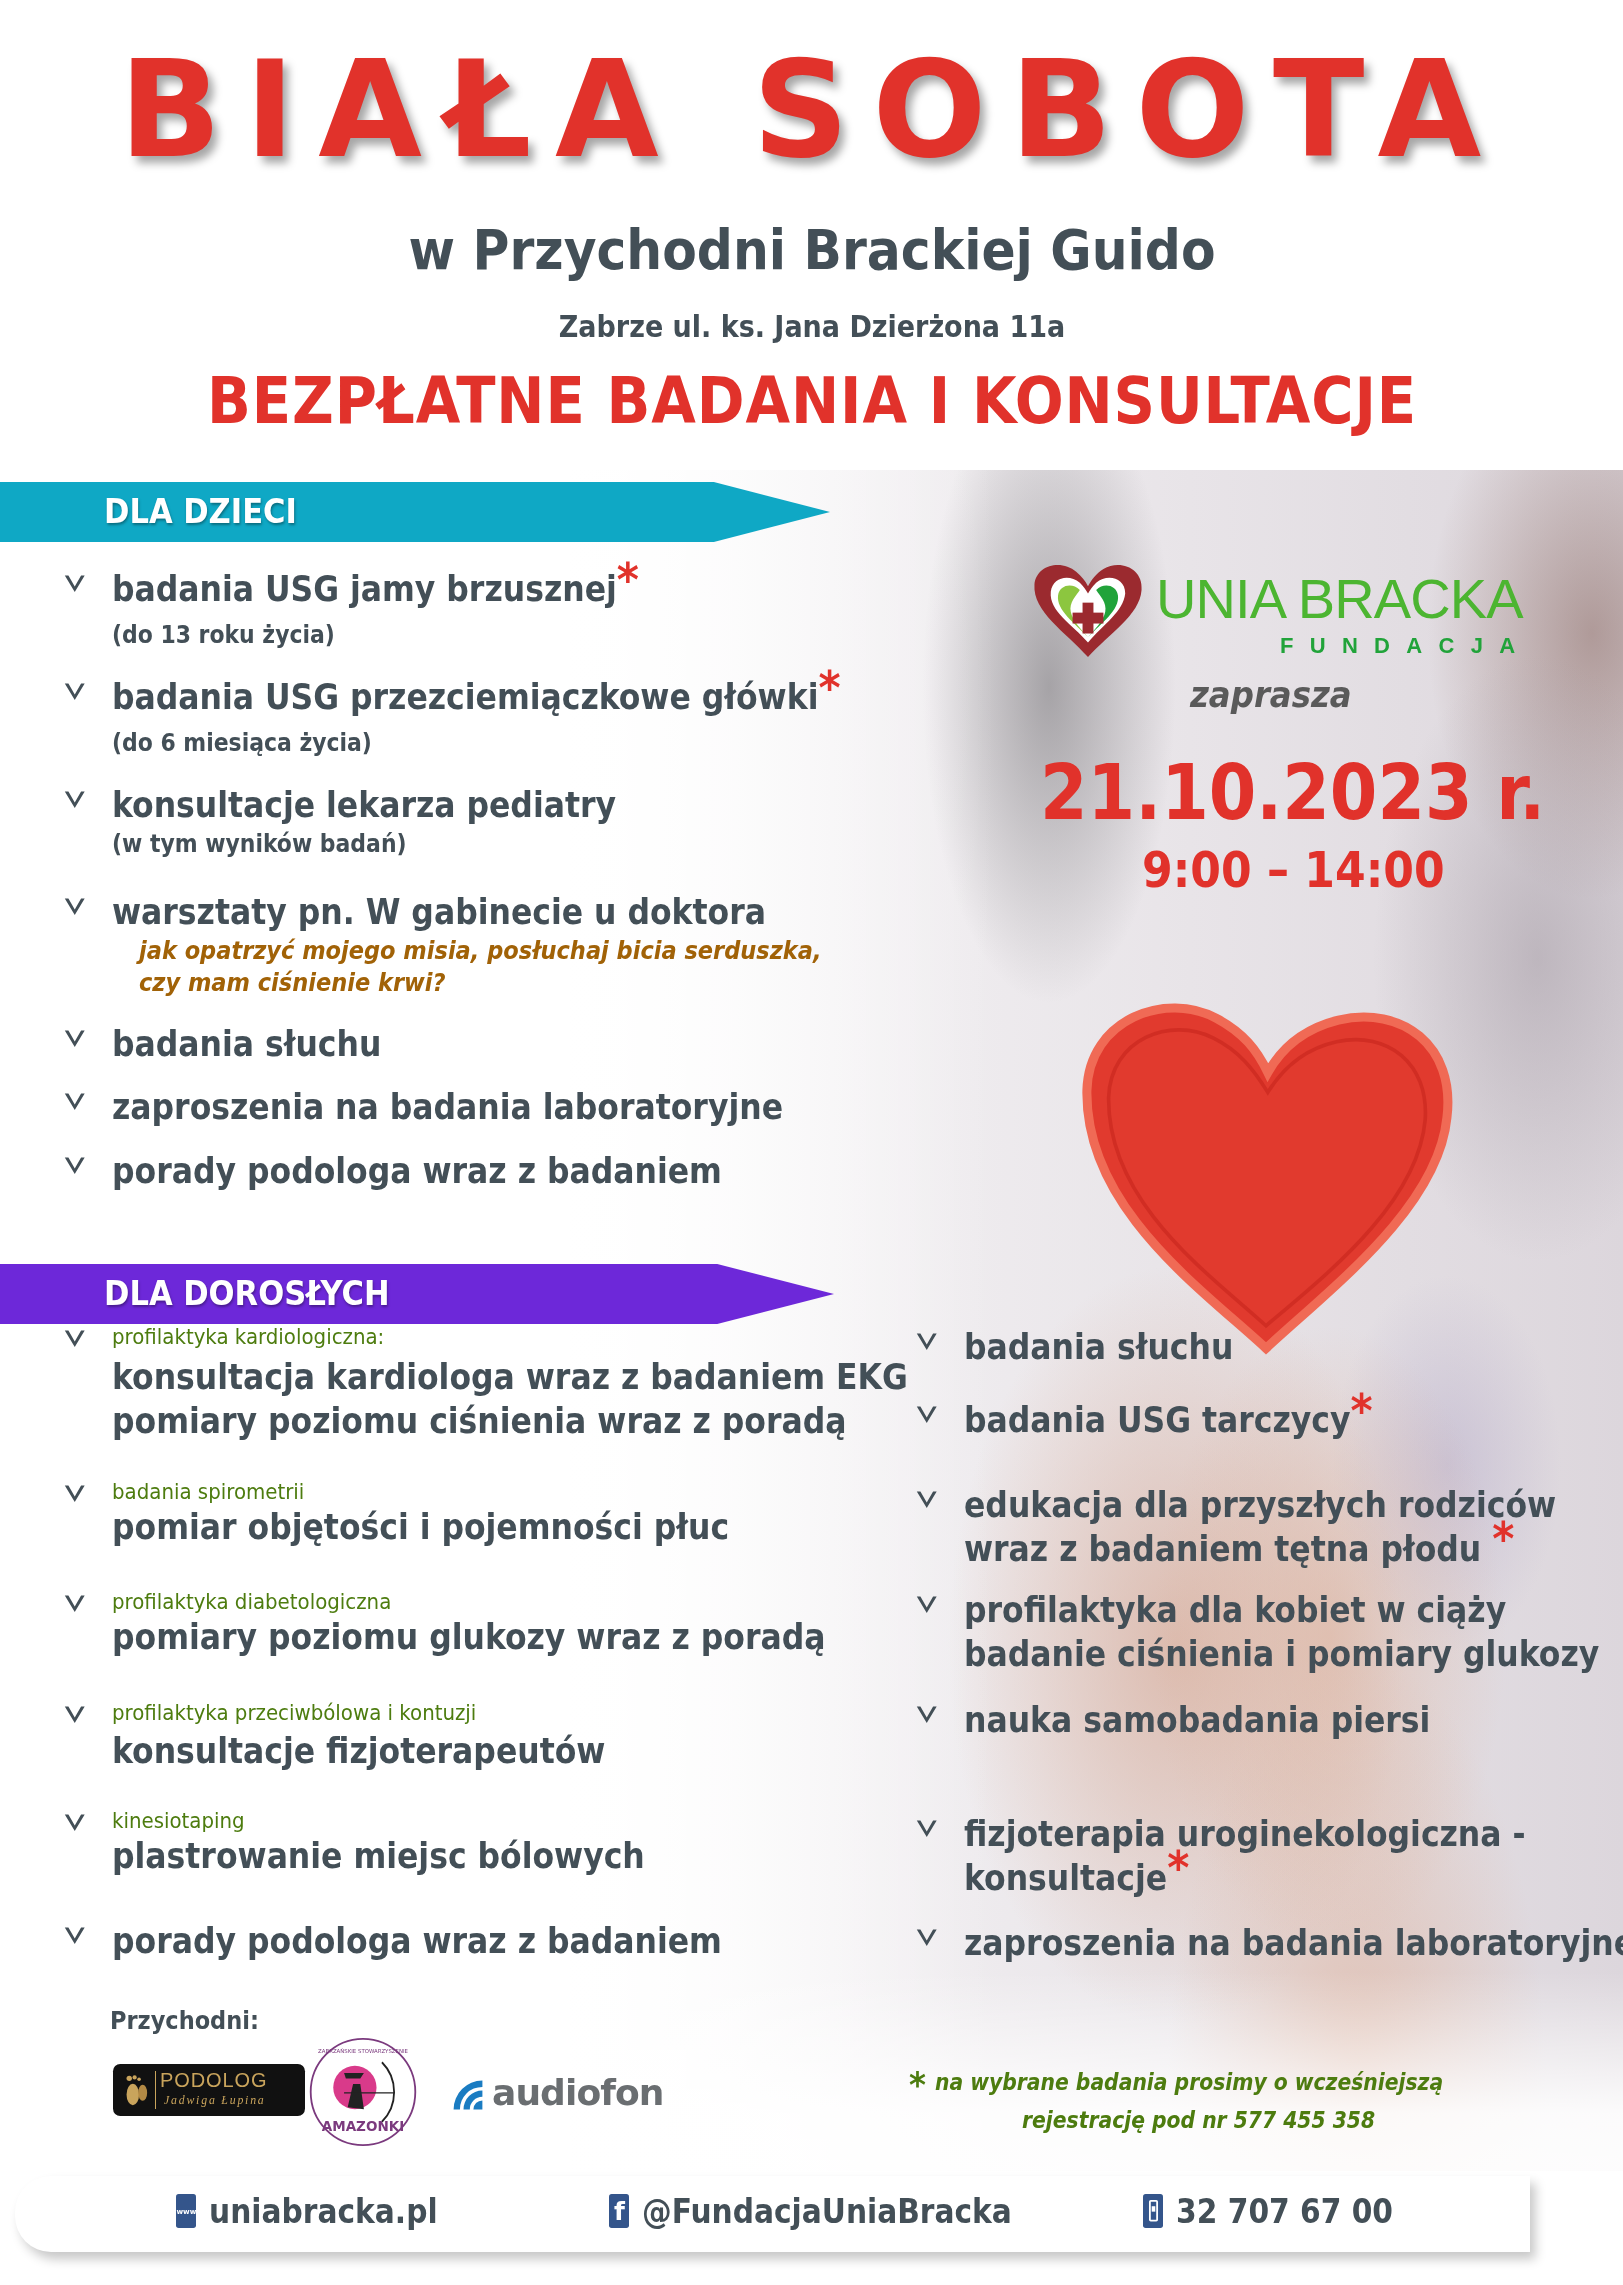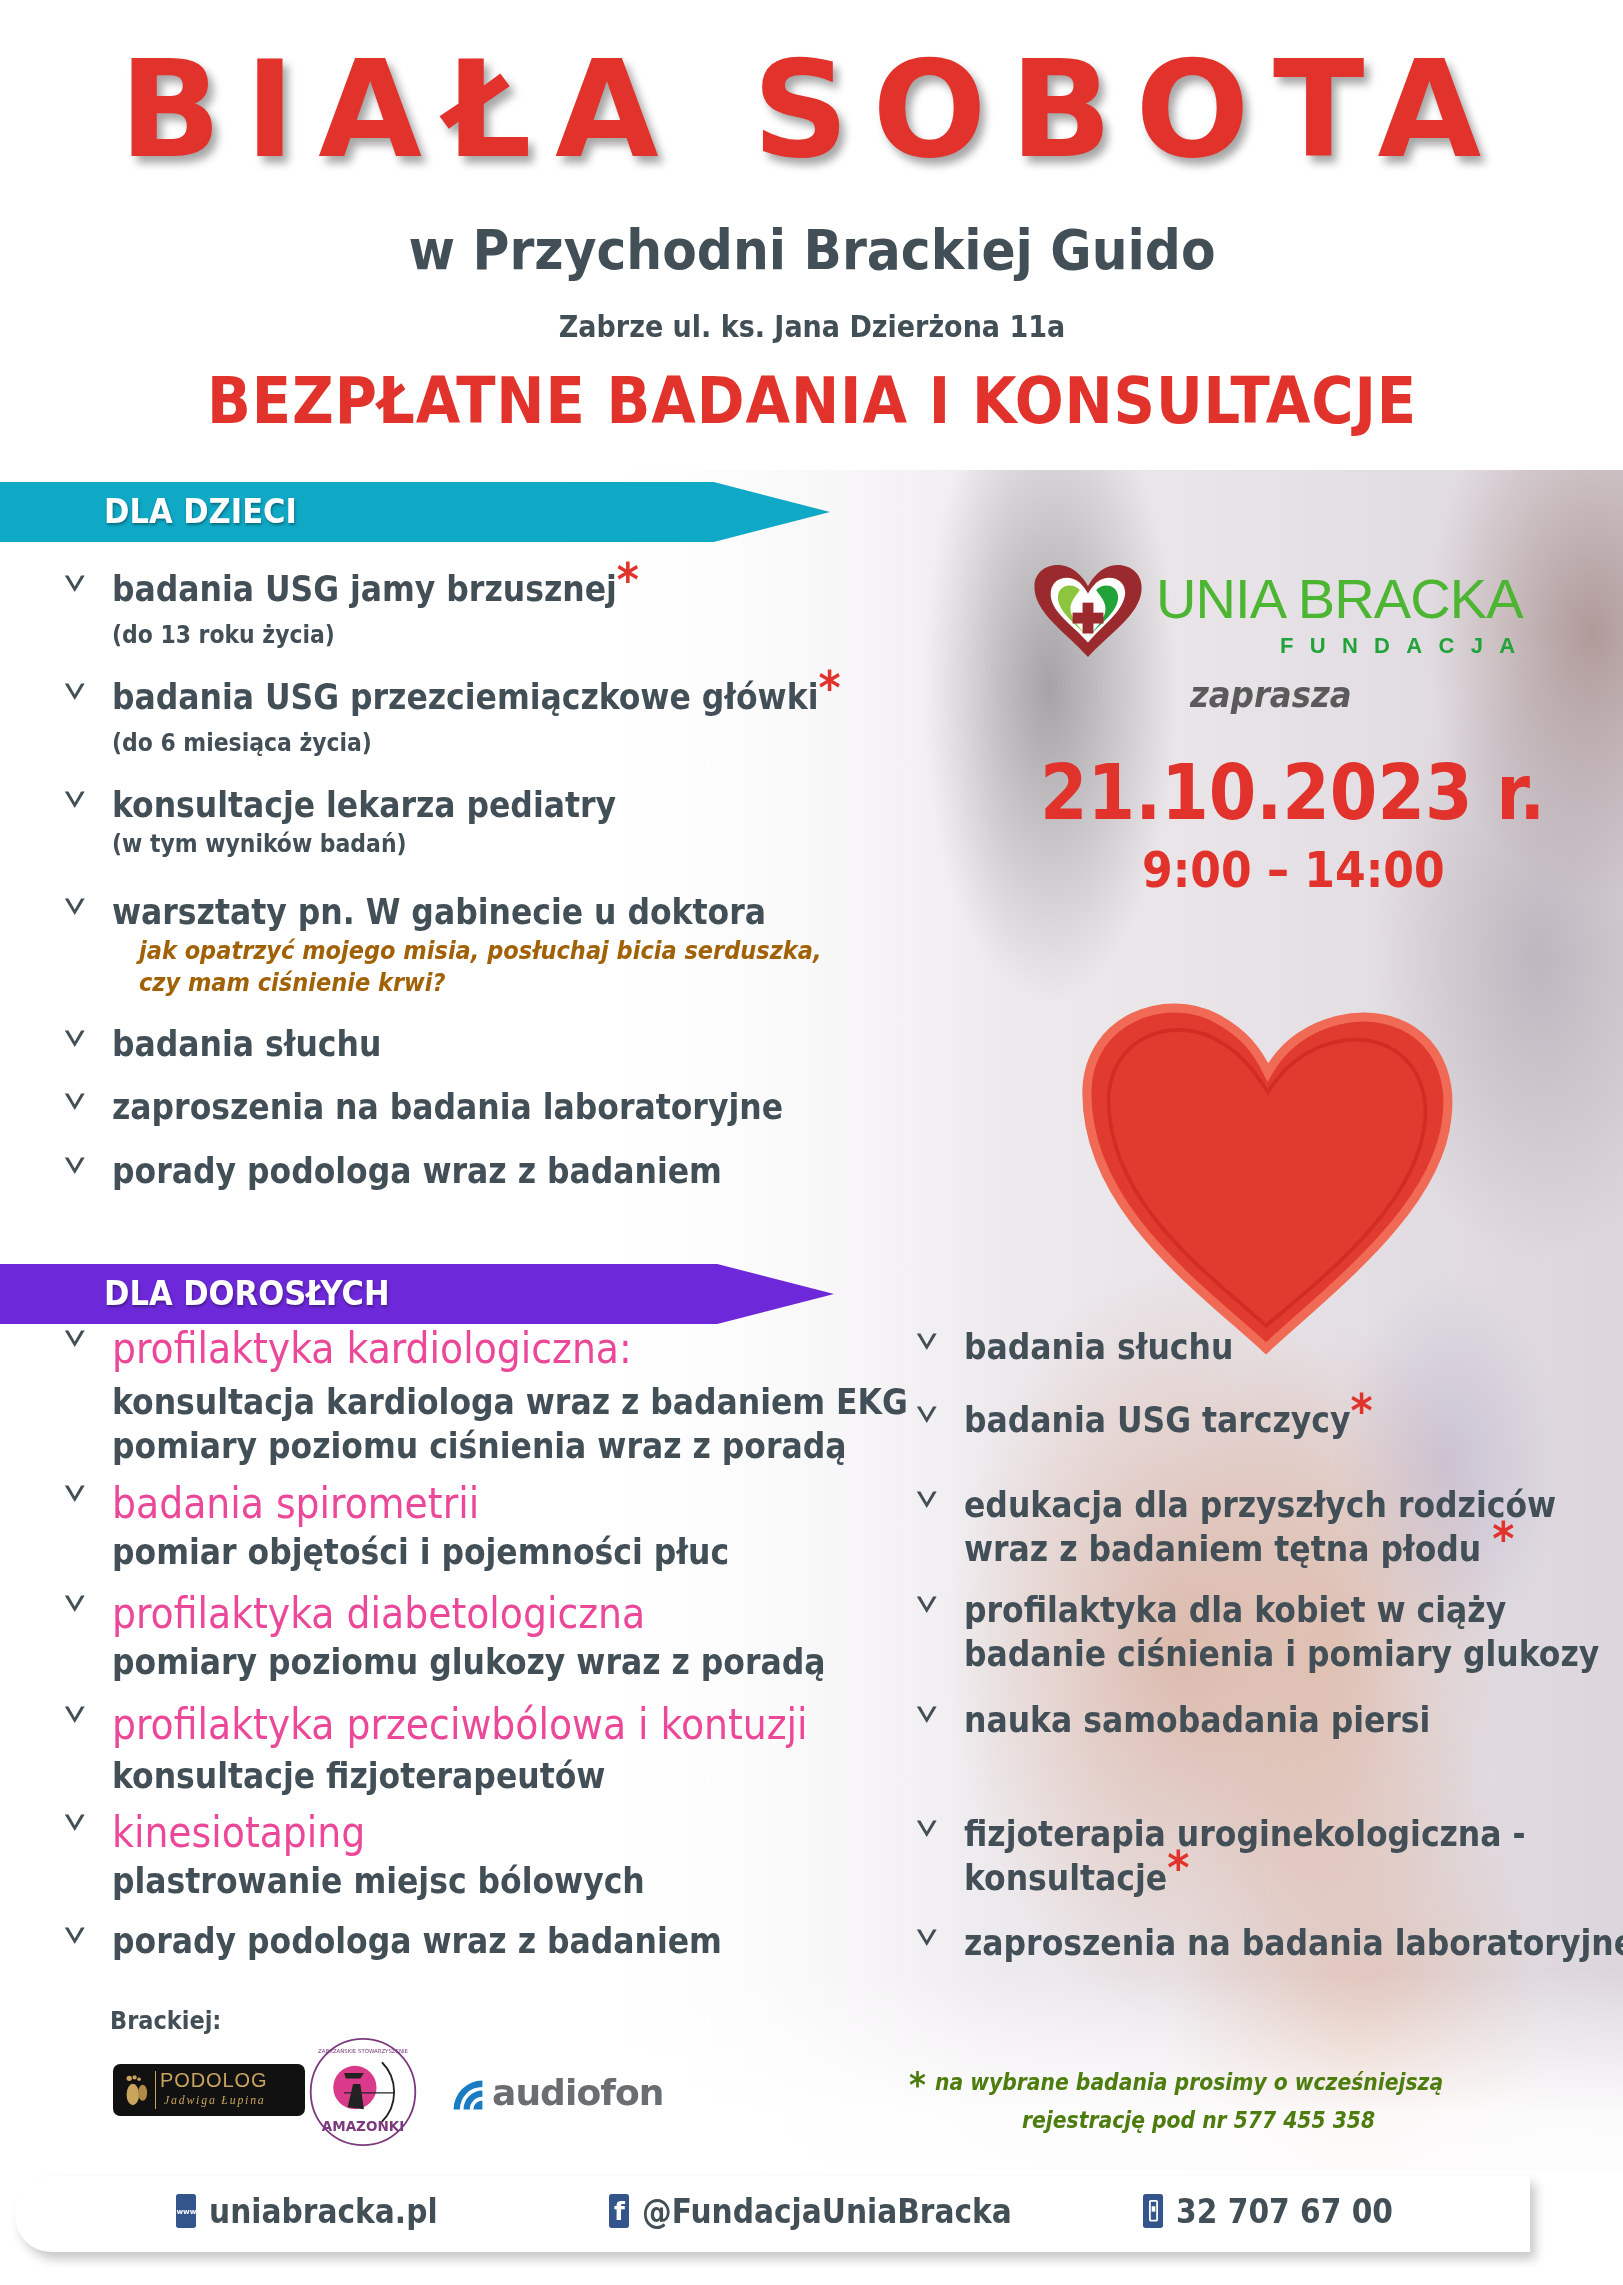--- a/index.html
+++ b/index.html
@@ -69,21 +69,21 @@
   .ribbon-adults { top: 1264px; width: 834px; background: #6d28d9; }
 
   
   .list-item { position: absolute; }
   .check {
     position: absolute; left: 0; top: 3.6px; width: 27px; height: 27px;
   }
   .check svg { width: 23.5px; height: 23.5px; }
   .item-text { position: absolute; left: 49px; white-space: nowrap; }
   .main-bold { font-weight: bold; font-size: 35px; line-height: 1.25; color: #434f57; }
-  .main-light { font-weight: normal; font-size: 42px; line-height: 1.25; color: #ec4899; }
+  .main-light { font-weight: normal; font-size: 22px; line-height: 1.25; color: #4d7c0f; }
   .sub-note { font-weight: bold; font-size: 24.4px; line-height: 1.3; color: #434f57; margin-top: 7.2px; }
   .sub-italic { font-style: italic; font-weight: bold; font-size: 25px; line-height: 1.3; color: #a16207; margin-left: 27px; }
   .star { color: #e1322b; font-weight: bold; font-size: 47px; line-height: 0; position: relative; top: -5.4px; }
 
   
   .logo { position: absolute; left: 1029px; top: 559px; width: 516px; height: 100px; }
   .logo .word1 {
     position: absolute; left: 127px; top: 7.2px;
     font-family: "Liberation Sans", sans-serif; font-size: 56px; color: #4cb531; letter-spacing: -0.9px;
   }
@@ -389,21 +389,21 @@
 
 <div class="list-item" style="left:915px; top:1922px;">
   <span class="check"><svg viewBox="0 0 26 26">
         <path d="M2 4 L13 22 L24 4 L20 4 L13 16 L6 4 Z" fill="#434f57"></path>
       </svg></span>
   <div class="item-text">
       <div class="main-bold">zaproszenia na badania laboratoryjne</div>
     </div>
 </div>
 
-<div class="partners-label">Brackiej:</div>
+<div class="partners-label">Przychodni:</div>
 
 <div class="partner-podolog">
   <svg class="pd-foot" viewBox="0 0 30 38">
     <ellipse cx="12" cy="24" rx="7" ry="12" fill="#c9a45c"></ellipse>
     <circle cx="8" cy="6" r="3" fill="#c9a45c"></circle>
       <circle cx="14" cy="5" r="2.4" fill="#c9a45c"></circle>
       <circle cx="19" cy="7" r="2" fill="#c9a45c"></circle>
     <ellipse cx="23" cy="22" rx="5" ry="9" fill="#b38a45"></ellipse>
   </svg>
   <span style="position:absolute;left:42px;top:7.2px;width:0.9px;height:38px;background:#c9a45c;"></span>

